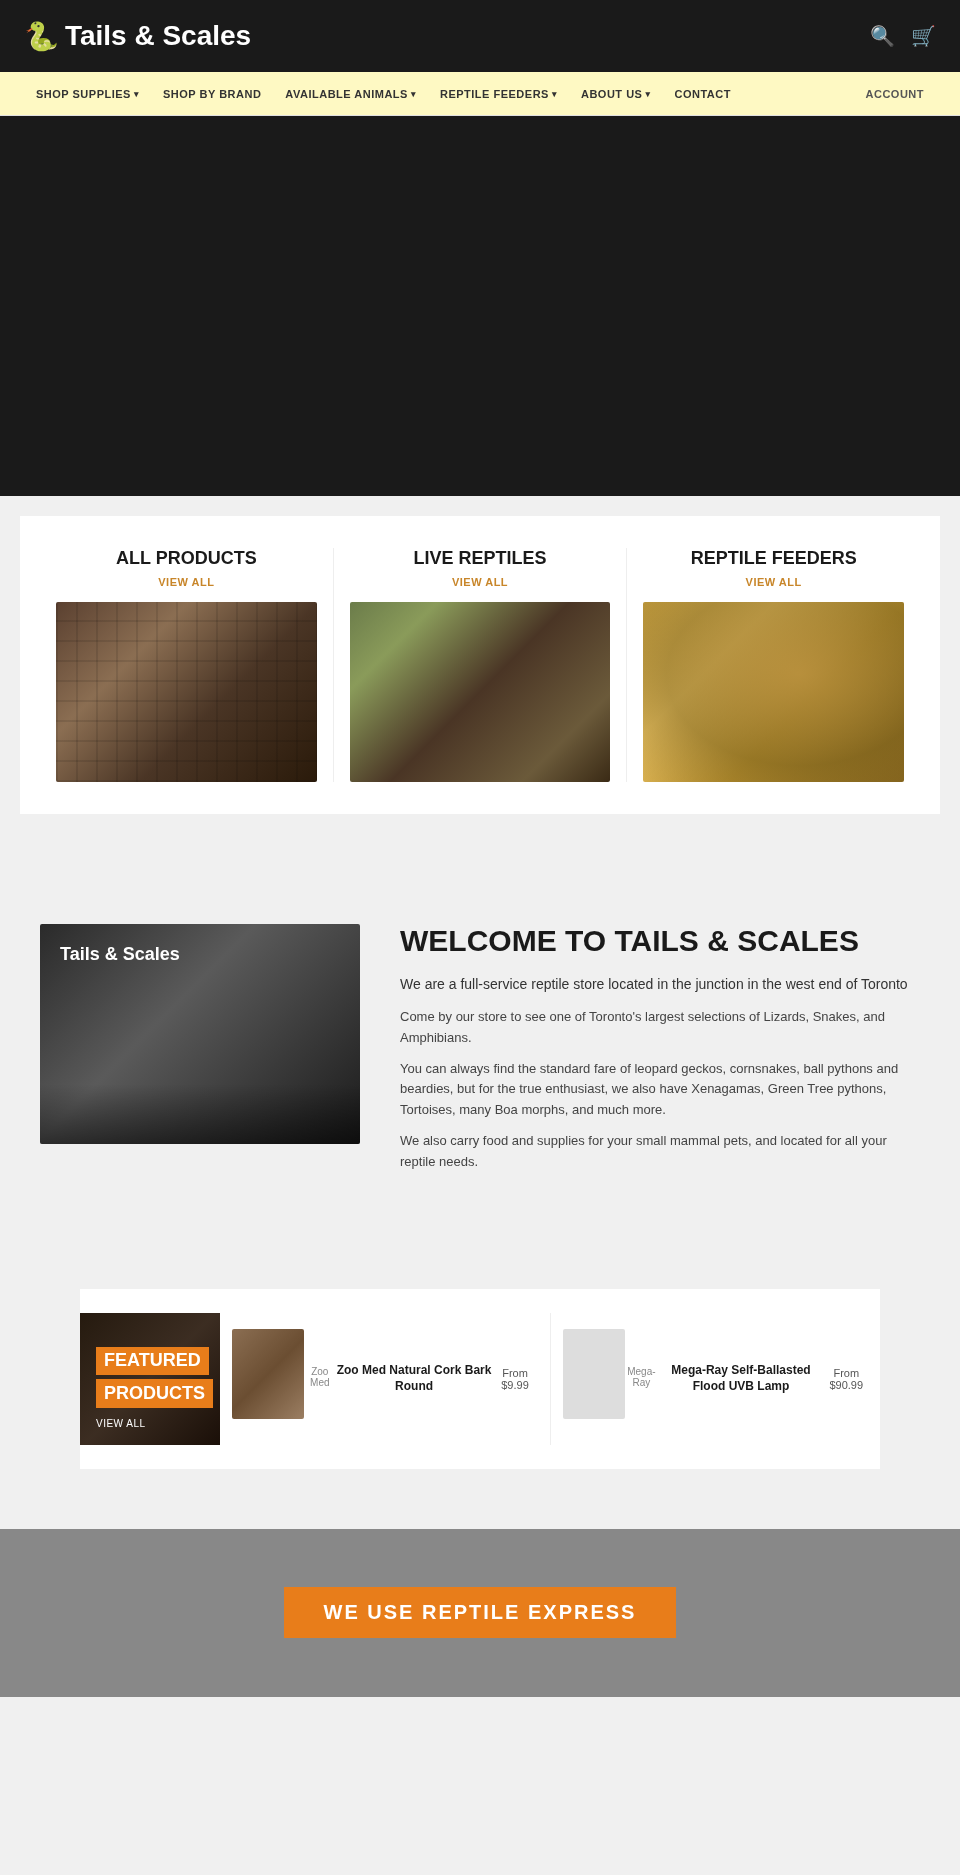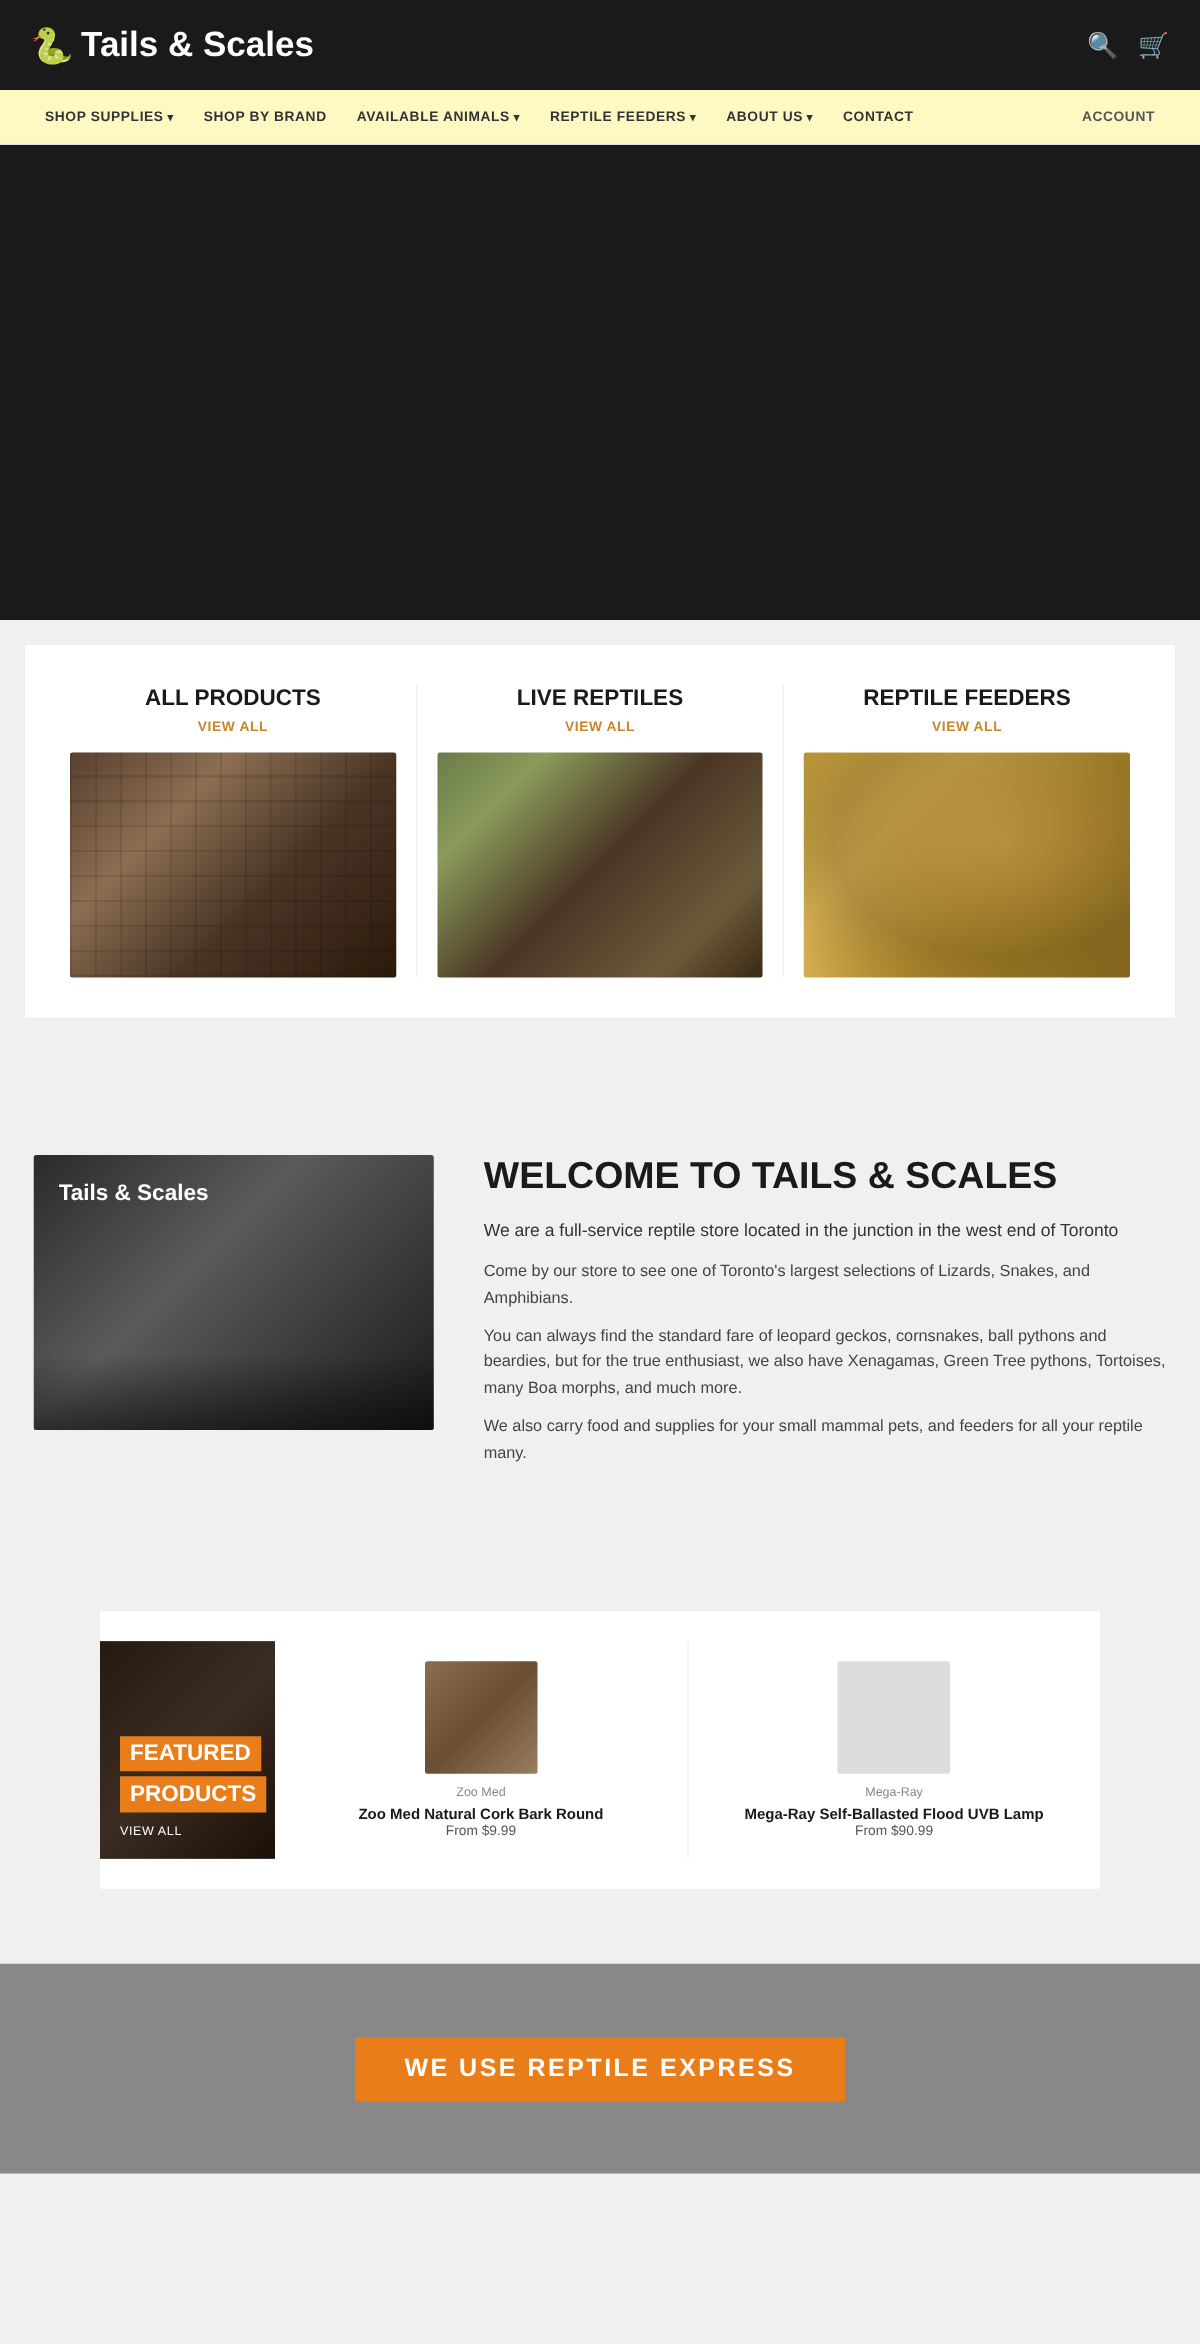--- a/index.html
+++ b/index.html
@@ -138,21 +138,21 @@
     .img-feeders::after {
       content: '';
       position: absolute;
       inset: 0;
       background: radial-gradient(ellipse at 60% 40%, rgba(180,140,60,0.8) 0%, rgba(100,80,20,0.4) 60%, transparent 100%);
     }
 
     
     .welcome-section {
       background: #f0f0f0;
-      padding: 50px 27px;
+      padding: 50px 40px;
       display: flex;
       gap: 40px;
       align-items: flex-start;
     }
     .welcome-img {
       width: 320px;
       min-width: 320px;
       height: 220px;
       background: linear-gradient(135deg, #2a2a2a 0%, #5a5a5a 40%, #3a3a3a 70%, #1a1a1a 100%);
       border-radius: 2px;
@@ -260,21 +260,21 @@
     }
     .product-grid {
       display: flex;
       flex: 1;
       gap: 0;
     }
     .product-card {
       flex: 1;
       padding: 16px 12px;
       display: flex;
-      flex-direction: column;
+      flex-direction: row;
       align-items: center;
       border-right: 1px solid #eee;
     }
     .product-card:last-child { border-right: none; }
     .product-img {
       width: 90px;
       height: 90px;
       background: #ddd;
       border-radius: 2px;
       margin-bottom: 10px;
@@ -410,21 +410,21 @@
 </div>
 
 <div class="section-gap"></div>
 <div class="welcome-section">
   <div class="welcome-img"></div>
   <div class="welcome-text">
     <div class="welcome-title">WELCOME TO TAILS &amp; SCALES</div>
     <div class="welcome-subtitle">We are a full-service reptile store located in the junction in the west end of Toronto</div>
     <div class="welcome-desc">Come by our store to see one of Toronto's largest selections of Lizards, Snakes, and Amphibians.</div>
     <div class="welcome-desc">You can always find the standard fare of leopard geckos, cornsnakes, ball pythons and beardies, but for the true enthusiast, we also have Xenagamas, Green Tree pythons, Tortoises, many Boa morphs, and much more.</div>
-    <div class="welcome-desc">We also carry food and supplies for your small mammal pets, and feeders for all your reptile many.</div>
+    <div class="welcome-desc">We also carry food and supplies for your small mammal pets, and located for all your reptile needs.</div>
   </div>
 </div>
 <div class="section-gap"></div>
 
 <div style="background:#f0f0f0; padding: 16px 40px 20px 40px;">
   <div class="featured-section">
     <div class="featured-label">
       <div class="featured-label-bg"></div>
       <div class="featured-label-text">
         <div class="f-title">FEATURED</div>

